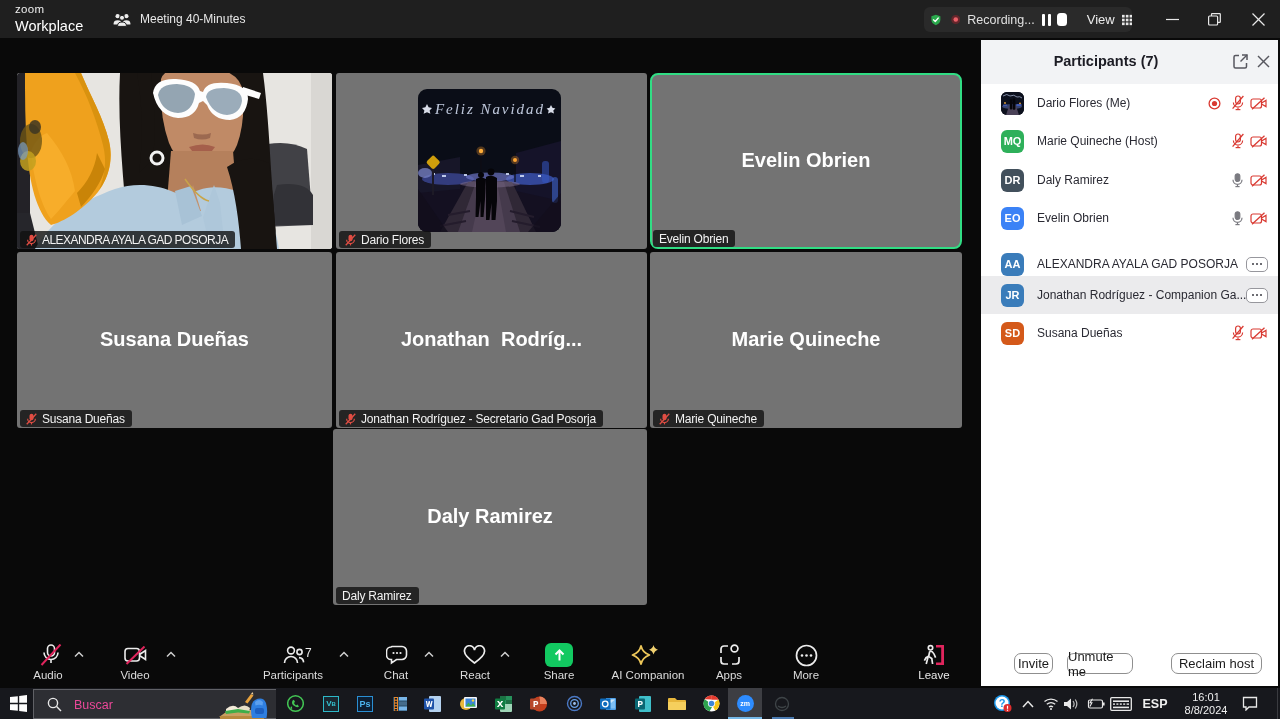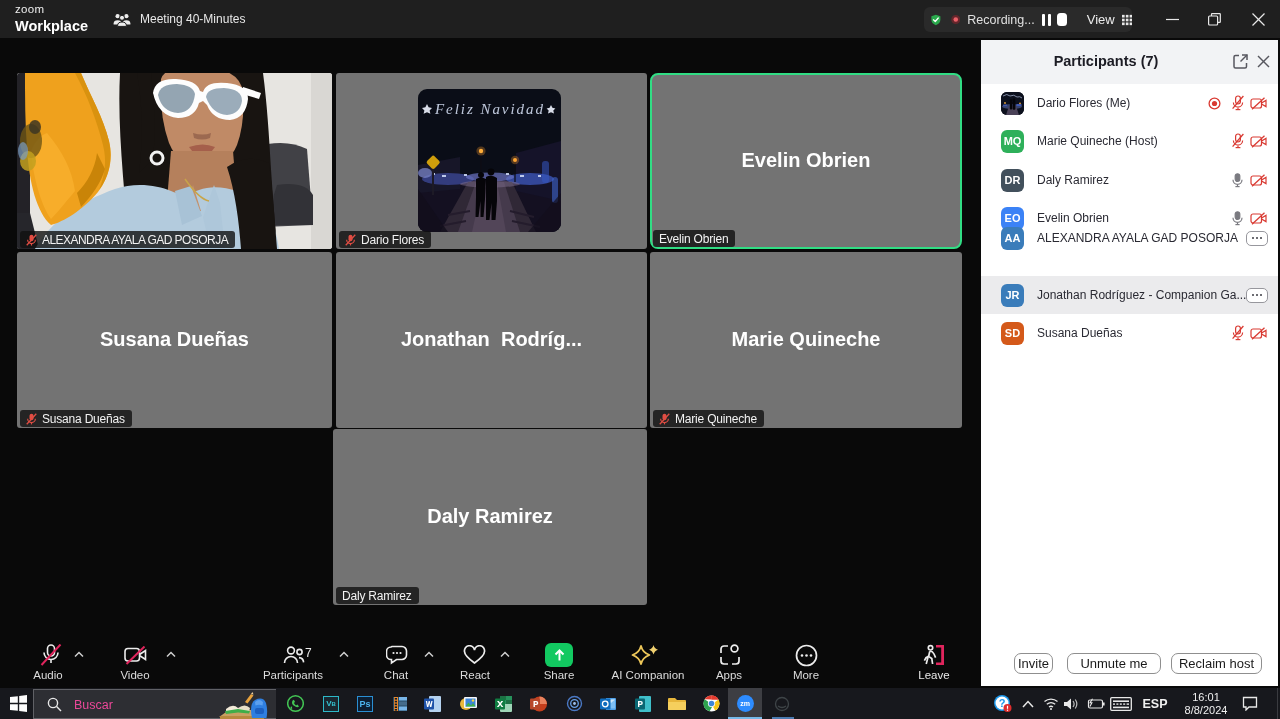--- a/index.html
+++ b/index.html
@@ -1,21 +1,21 @@
 <!DOCTYPE html>
 <html><head>
 <meta charset="utf-8">
 <style>
 *{margin:0;padding:0;box-sizing:border-box}
 html,body{width:1280px;height:719px;overflow:hidden;background:#090909;font-family:"Liberation Sans",sans-serif;}
 .abs{position:absolute}
 #topbar{position:absolute;left:0;top:0;width:1280px;height:38px;background:#1f1f1f;}
 .logo{position:absolute;left:15px;top:4px;color:#fff;line-height:1;}
 .logo .z{font-size:11.5px;font-weight:normal;letter-spacing:.3px;color:#ededed}
-.logo .w{font-size:14.5px;font-weight:bold;margin-top:3px}
+.logo .w{font-size:14.5px;font-weight:normal;margin-top:3px}
 .tab{position:absolute;left:113px;top:0;height:38px;display:flex;align-items:center;color:#e8e8e8;font-size:12px;gap:9px}
 #recbox{position:absolute;left:924px;top:7px;width:208px;height:25px;background:#2a2a2a;border-radius:6px;display:flex;align-items:center;}
 .winbtn{position:absolute;top:0;height:38px;width:44px;display:flex;align-items:center;justify-content:center}
 
 .tile{position:absolute;background:#737373;border-radius:3px;}
 .tname{position:absolute;width:100%;text-align:center;color:#fff;font-weight:bold;font-size:20px;top:50%;margin-top:-12px;}
 .vlabel{position:absolute;left:3px;bottom:1px;height:17px;background:rgba(16,16,16,.8);border-radius:3px;display:flex;align-items:center;padding:0 7px 0 6px;color:#f2f2f2;font-size:12px;letter-spacing:-0.2px;gap:5px;white-space:nowrap}
 .tlabel{position:absolute;top:669px;color:#dcdcdc;font-size:11.5px;text-align:center;transform:translateX(-50%);white-space:nowrap}
 .caret{position:absolute;top:651px;width:10px;height:7px}
 
@@ -230,20 +230,31 @@
           <line x1="6" y1="10.6" x2="6" y2="12.4"></line>
         </g>
         <line x1="0.8" y1="12.2" x2="11.2" y2="0.8" stroke="#e14d43" stroke-width="1.4"></line>
       </svg>
     Susana Dueñas
   </div>
 </div>
 
 <div class="tile" style="left:336px;top:252px;width:311px;height:176px">
   <div class="tname">Jonathan&nbsp; Rodríg...</div>
+  <div class="vlabel">
+    <svg width="11" height="12" viewBox="0 0 12 13">
+        <g stroke="#e14d43" stroke-width="1.3" fill="none">
+          <rect x="3.8" y="0.8" width="4.4" height="7" rx="2.2" fill="#e14d43" stroke="none"></rect>
+          <path d="M1.8 6.2a4.2 4.2 0 0 0 8.4 0"></path>
+          <line x1="6" y1="10.6" x2="6" y2="12.4"></line>
+        </g>
+        <line x1="0.8" y1="12.2" x2="11.2" y2="0.8" stroke="#e14d43" stroke-width="1.4"></line>
+      </svg>
+    Jonathan Rodríguez - Secretario Gad Posorja
+  </div>
 </div>
 
 <div class="tile" style="left:650px;top:252px;width:312px;height:176px">
   <div class="tname">Marie Quineche</div>
   <div class="vlabel">
     <svg width="11" height="12" viewBox="0 0 12 13">
         <g stroke="#e14d43" stroke-width="1.3" fill="none">
           <rect x="3.8" y="0.8" width="4.4" height="7" rx="2.2" fill="#e14d43" stroke="none"></rect>
           <path d="M1.8 6.2a4.2 4.2 0 0 0 8.4 0"></path>
           <line x1="6" y1="10.6" x2="6" y2="12.4"></line>
@@ -475,21 +486,21 @@
         </g>
       </svg>
     <svg style="position:absolute;left:269px" width="17" height="13" viewBox="0 0 17 13">
         <g stroke="#d93a32" stroke-width="1.2" fill="none">
           <rect x="1" y="2" width="10.5" height="9" rx="2"></rect>
           <path d="M11.5 6 16 3.4 V 9.6 L11.5 7"></path>
         </g>
         <line x1="2" y1="12.2" x2="14.5" y2="0.8" stroke="#d93a32" stroke-width="1.3"></line>
       </svg>
   </div>
-  <div class="prow" style="top:179px">
+  <div class="prow" style="top:205px">
       <div class="pav" style="background:#3a7cba">AA</div>
       <div class="pname">ALEXANDRA AYALA GAD POSORJA</div>
     <div style="position:absolute;left:265px;width:22px;height:15px;border:1px solid #97979d;border-radius:5px;background:#fff;display:flex;align-items:center;justify-content:center;gap:2px">
         <i style="width:2px;height:2px;background:#3c3c44;border-radius:50%"></i>
         <i style="width:2px;height:2px;background:#3c3c44;border-radius:50%"></i>
         <i style="width:2px;height:2px;background:#3c3c44;border-radius:50%"></i>
       </div>
   </div>
   <div class="prow" style="top:236px;background:#ebebed">
       <div class="pav" style="background:#3a7cba">JR</div>
@@ -514,21 +525,21 @@
       </svg>
     <svg style="position:absolute;left:269px" width="17" height="13" viewBox="0 0 17 13">
         <g stroke="#d93a32" stroke-width="1.2" fill="none">
           <rect x="1" y="2" width="10.5" height="9" rx="2"></rect>
           <path d="M11.5 6 16 3.4 V 9.6 L11.5 7"></path>
         </g>
         <line x1="2" y1="12.2" x2="14.5" y2="0.8" stroke="#d93a32" stroke-width="1.3"></line>
       </svg>
   </div>
   <div class="pbtn" style="left:33px;width:39px">Invite</div>
-  <div class="pbtn" style="left:86px;width:94px">Unmute me</div>
+  <div class="pbtn" style="left:86px;width:66px">Unmute me</div>
   <div class="pbtn" style="left:190px;width:91px">Reclaim host</div>
 </div>
 
 <div id="taskbar">
 
   <svg class="tico" style="left:10px;width:17px" width="15" height="15" viewBox="0 0 15 15" fill="#fdfdfd">
       <path d="M0 1.8 L6.9 1 V6.9 H0Z"></path>
       <path d="M8.1 0.9 L15 0 V6.9 H8.1Z"></path>
       <path d="M0 8.1 H6.9 V14 L0 13.2Z"></path>
       <path d="M8.1 8.1 H15 V15 L8.1 14.1Z"></path>

